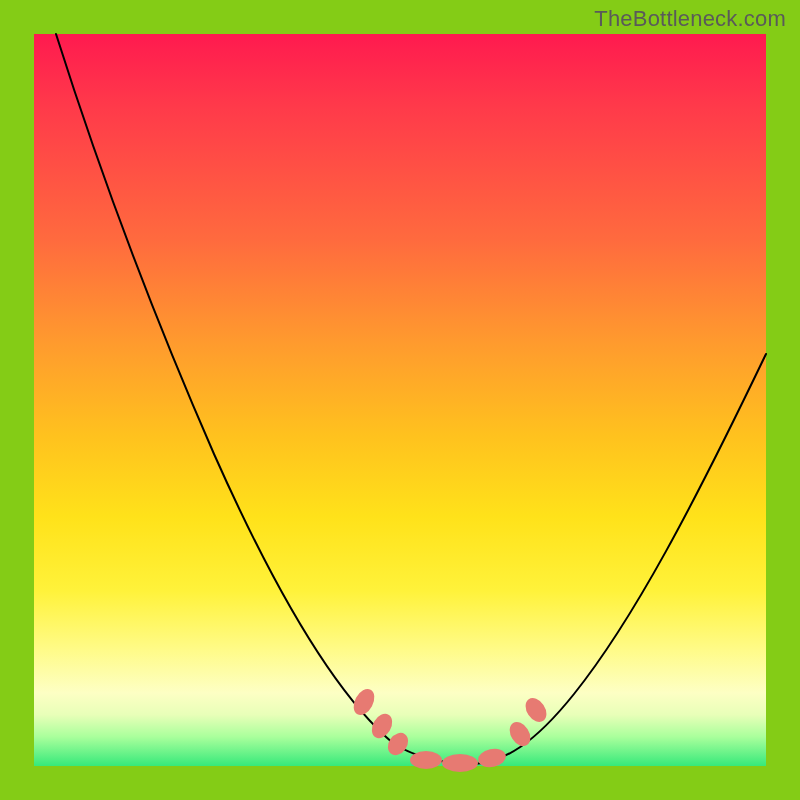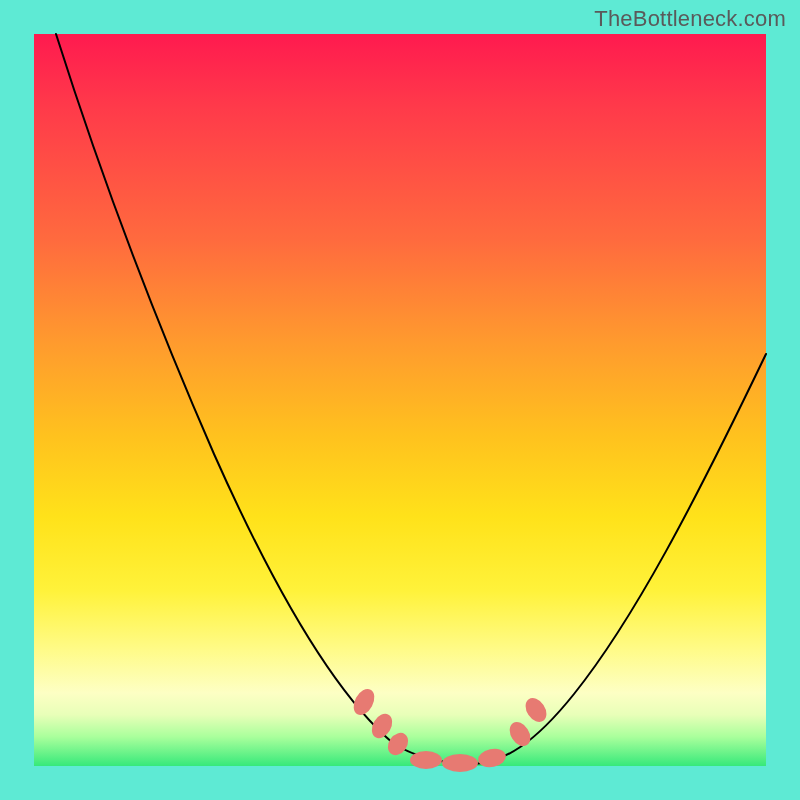--- a/index.html
+++ b/index.html
@@ -8,21 +8,21 @@
     width: 800px;
     height: 800px;
     overflow: hidden;
     background: #000;
     font-family: Arial, Helvetica, sans-serif;
   }
   .frame {
     position: relative;
     width: 800px;
     height: 800px;
-    background: #5eead4;
+    background: #84cc16;
   }
   .plot-area {
     position: absolute;
     left: 34px;
     top: 34px;
     width: 732px;
     height: 732px;
     
     background: linear-gradient(
       to bottom,

